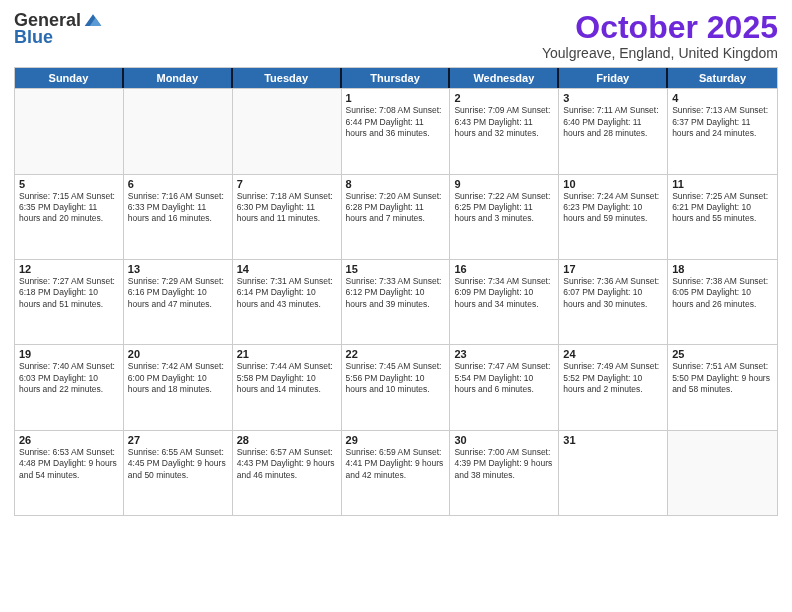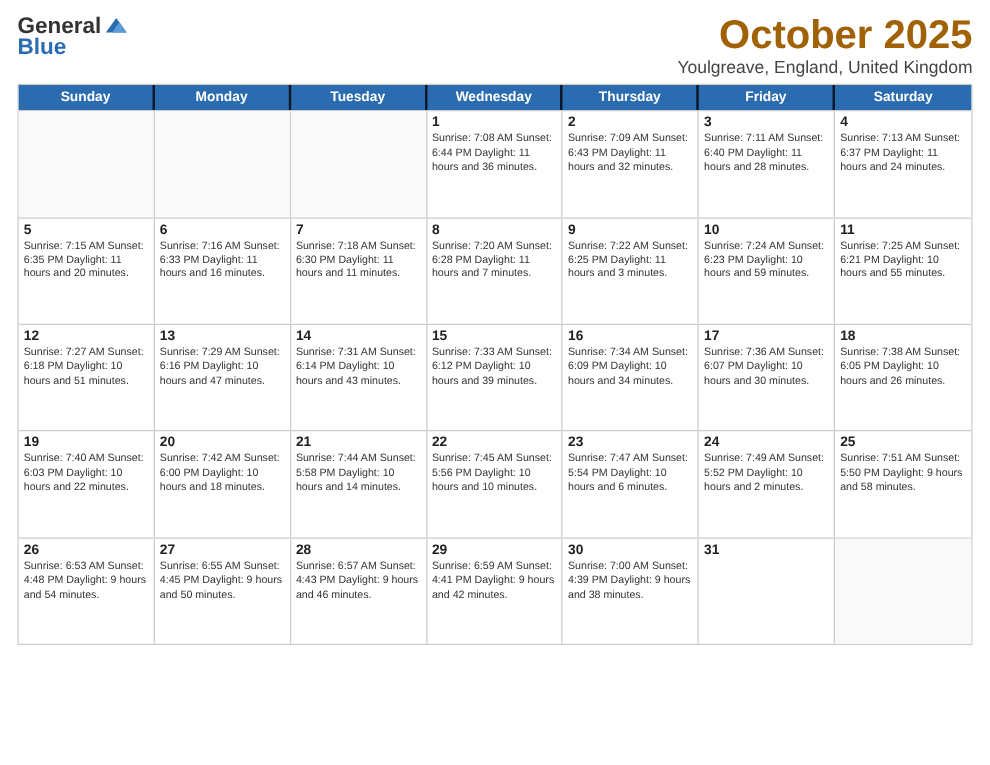--- a/index.html
+++ b/index.html
@@ -36,21 +36,21 @@
       width: 20px;
       height: 20px;
       margin-left: 2px;
     }
     .title-block {
       text-align: right;
     }
     .month-title {
       font-size: 32px;
       font-weight: bold;
-      color: #a16207;
+      color: #6d28d9;
       line-height: 1.1;
     }
     .subtitle {
       font-size: 14px;
       color: #444;
     }
     .calendar {
       flex: 1;
       display: flex;
       flex-direction: column;
@@ -123,22 +123,22 @@
       <div class="month-title">October 2025</div>
       <div class="subtitle">Youlgreave, England, United Kingdom</div>
     </div>
   </div>
 
   <div class="calendar">
     <div class="cal-header-row">
     <div class="cal-header-cell">Sunday</div>
         <div class="cal-header-cell">Monday</div>
         <div class="cal-header-cell">Tuesday</div>
+        <div class="cal-header-cell">Thursday</div>
         <div class="cal-header-cell">Wednesday</div>
-        <div class="cal-header-cell">Thursday</div>
         <div class="cal-header-cell">Friday</div>
         <div class="cal-header-cell">Saturday</div>
       </div>
     <div class="cal-body">
     <div class="cal-row">
           <div class="cal-cell empty"></div>
           <div class="cal-cell empty"></div>
           <div class="cal-cell empty"></div>
           <div class="cal-cell">
             <div class="day-num">1</div>

